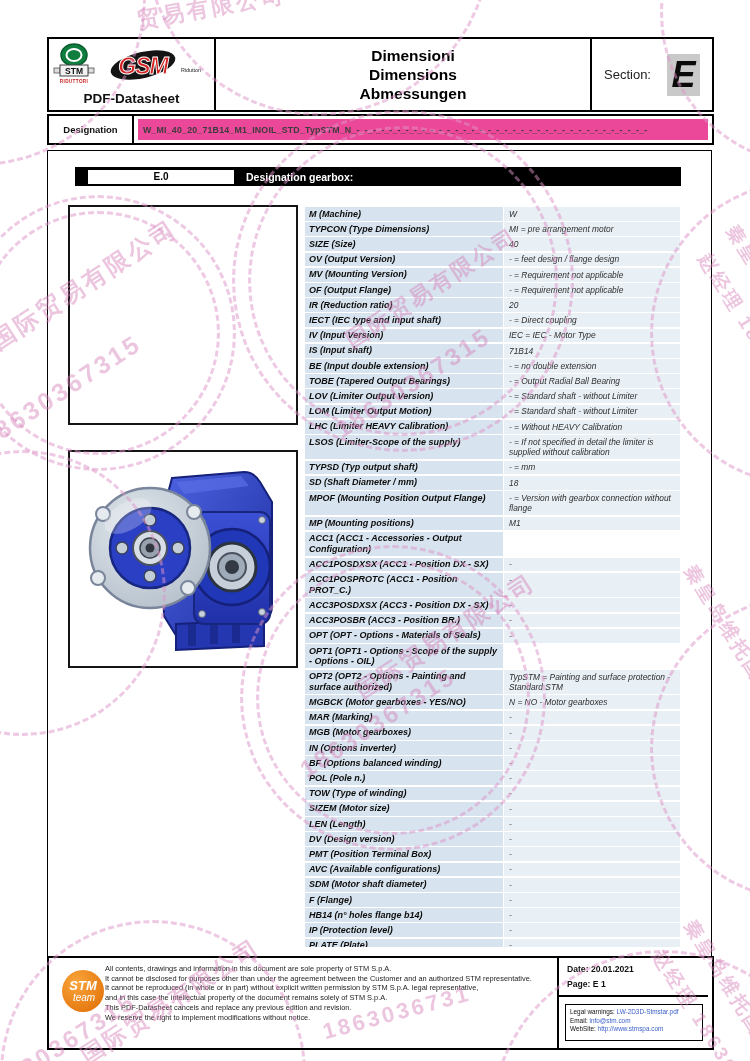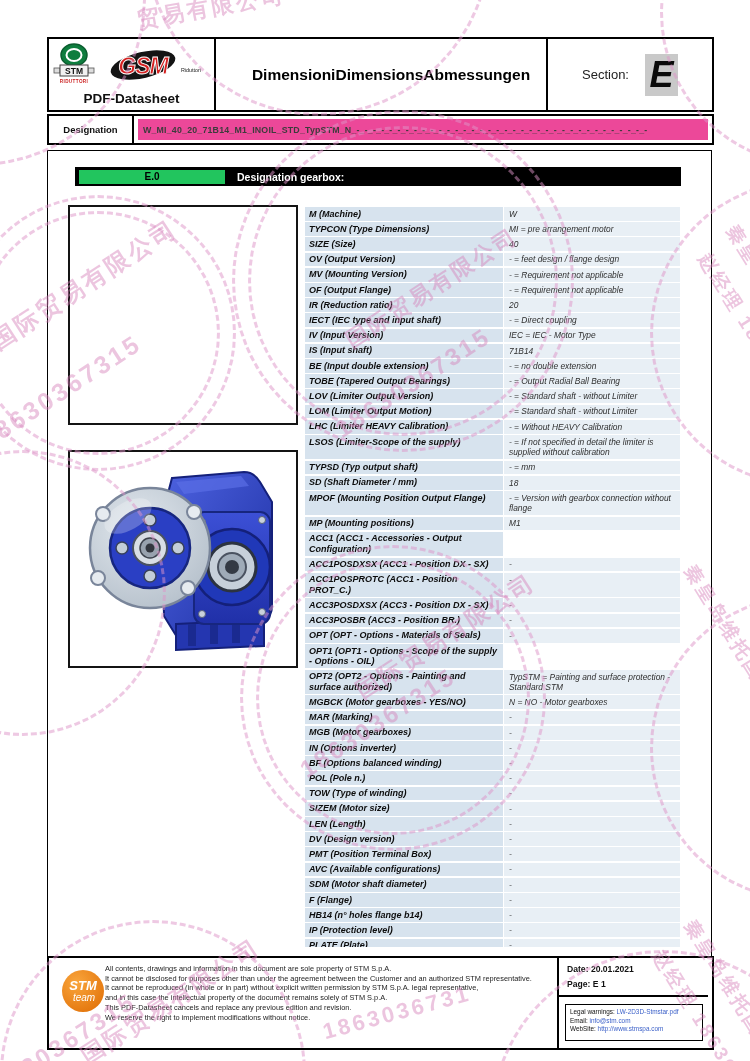--- a/index.html
+++ b/index.html
@@ -3,42 +3,42 @@
 <meta charset="utf-8">
 <style>
   html,body{margin:0;padding:0;background:#fff;}
   .page{position:relative;width:750px;height:1061px;background:#fff;overflow:hidden;
         font-family:"Liberation Sans", sans-serif;color:#111;}
   .abs{position:absolute;}
 
   
   .hdr{left:47px;top:37px;width:663px;height:71px;border:2.5px solid #000;display:flex;}
   .hdr-left{width:165px;border-right:2px solid #000;position:relative;}
-  .hdr-mid{flex:1;border-right:2px solid #000;display:flex;flex-direction:row;justify-content:center;align-items:center;margin-left:20px;}
-  .hdr-right{width:164px;display:flex;align-items:center;justify-content:center;gap:16px;}
+  .hdr-mid{flex:1;border-right:2px solid #000;display:flex;flex-direction:column;justify-content:center;align-items:center;margin-left:20px;}
+  .hdr-right{width:120px;display:flex;align-items:center;justify-content:center;gap:16px;}
   .title-line{font-weight:bold;font-size:15.5px;line-height:19px;color:#000;}
   .pdf-ds{position:absolute;left:0;right:0;bottom:4px;text-align:center;font-weight:bold;font-size:13.5px;}
   .logos{position:absolute;left:4px;top:3px;display:flex;align-items:flex-start;}
   .section-label{font-size:13px;color:#222;}
   .section-letter{background:#c9c9c9;width:33px;height:42px;display:flex;align-items:center;justify-content:center;
                   font-weight:bold;font-style:italic;font-size:36px;color:#0a0a0a;}
 
   
   .desig{left:47px;top:114px;width:663px;height:27px;border:2px solid #000;display:flex;align-items:center;}
   .desig-label{width:83px;text-align:center;font-weight:bold;font-size:9.5px;}
   .desig-div{width:2px;align-self:stretch;background:#000;}
   .desig-valwrap{flex:1;padding:3px 4px;height:100%;box-sizing:border-box;display:flex;align-items:center;}
   .desig-val{background:#ec4899;width:100%;height:100%;display:flex;align-items:center;
              font-weight:bold;font-size:8.8px;color:#3c3c3c;padding-left:5px;box-sizing:border-box;
              white-space:nowrap;overflow:hidden;letter-spacing:.2px;}
 
   
   .main{left:47px;top:150px;width:663px;height:805px;border:1.5px solid #000;}
   .ebar{position:absolute;left:27px;top:16px;width:606px;height:19px;background:#000;display:flex;align-items:center;}
-  .ebar-code{background:#22c55e;margin-left:4px;width:146px;height:14px;display:flex;align-items:center;justify-content:center;
+  .ebar-code{background:#ffffff;margin-left:13px;width:146px;height:14px;display:flex;align-items:center;justify-content:center;
              font-weight:bold;font-size:10px;color:#000;}
   .ebar-title{color:#fff;font-weight:bold;font-size:10.5px;margin-left:12px;}
   .drawbox{position:absolute;left:20px;width:230px;border:2px solid #141414;background:#fff;box-sizing:border-box;}
   .box1{top:54px;height:220px;}
   .box2{top:299px;height:218px;display:flex;align-items:center;justify-content:center;}
 
   
   .ptable{position:absolute;left:257px;top:56px;width:375px;height:740px;overflow:hidden;}
   .trow{display:flex;margin-bottom:1.5px;font-style:italic;}
   .tlabel{width:198px;background:#d7e3ee;font-weight:bold;font-size:9px;line-height:10.6px;

